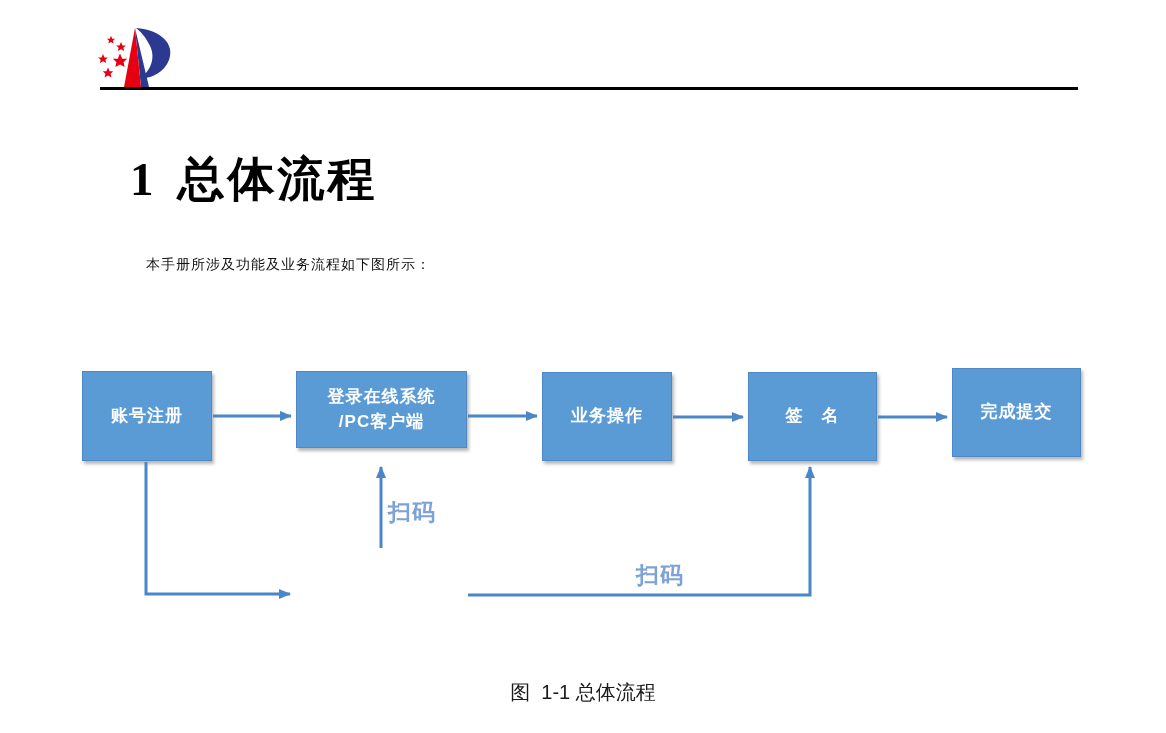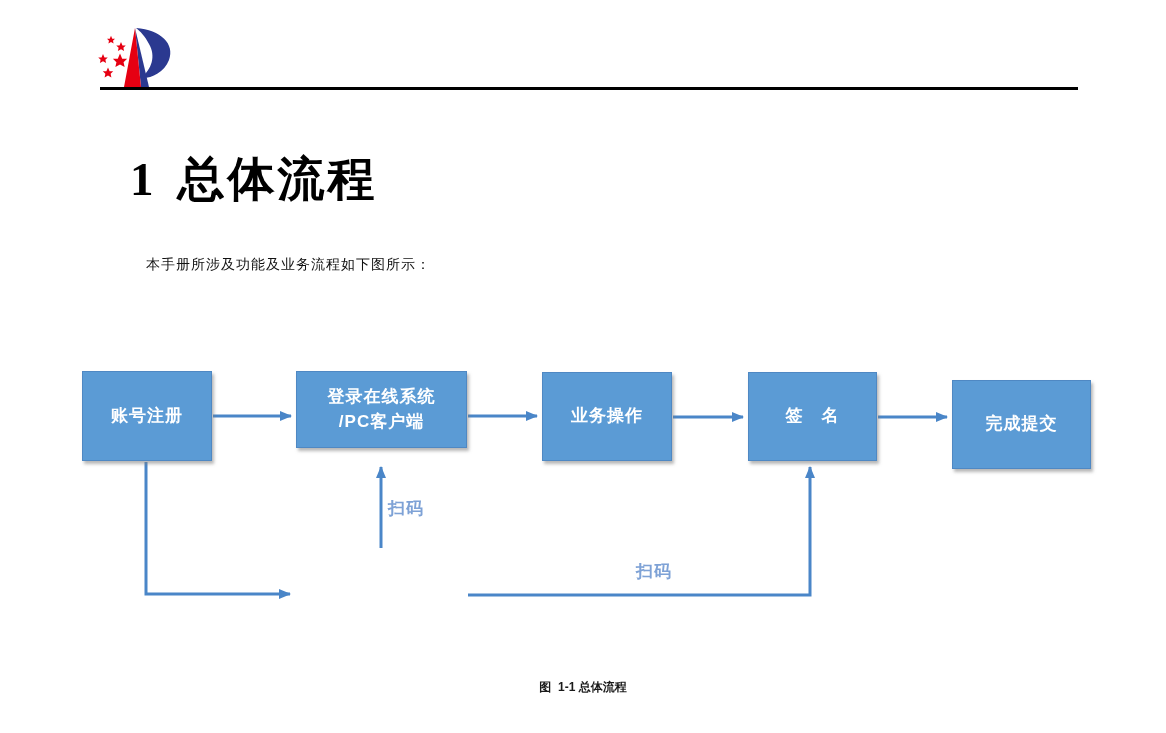--- a/index.html
+++ b/index.html
@@ -66,39 +66,39 @@
     letter-spacing:1px;
     display:flex; align-items:center; justify-content:center;
     text-align:center;
     white-space:pre-line;
     line-height:1.45;
   }
   .n0 { left:82px;  top:371px; width:130px; height:90px;text-align:center; }
   .n1 { left:296px; top:371px; width:171px; height:77px; }
   .n2 { left:542px; top:372px; width:130px; height:89px; }
   .n3 { left:748px; top:372px; width:129px; height:89px; }
-  .n4 { left:952px; top:380px; width:139px; height:89px; }
+  .n4 { left:952px; top:368px; width:129px; height:89px; }
   .n5 { left:295px; top:548px; width:172px; height:89px; }
 
   .edge-label {
     position:absolute;
     font-family:"Liberation Sans", sans-serif;
-    font-size:17px; font-weight:bold;
+    font-size:23px; font-weight:bold;
     color:#7ea2d6;
     letter-spacing:1px;
   }
   .scan1 { left:388px; top:497px; }
   .scan2 { left:636px; top:560px; }
 
   
   .caption {
     position:absolute; left:0; top:679px; width:1166px;
     text-align:center;
     font-family:"Liberation Sans", sans-serif;
-    font-size:12px; font-weight:bold; color:#1a1a1a;
+    font-size:20px; font-weight:normal; color:#1a1a1a;
     white-space:pre;
   }
 </style>
 </head>
 <body>
 
 <div class="page">
 
   <svg class="logo" viewBox="0 0 84 64" aria-hidden="true">
 

